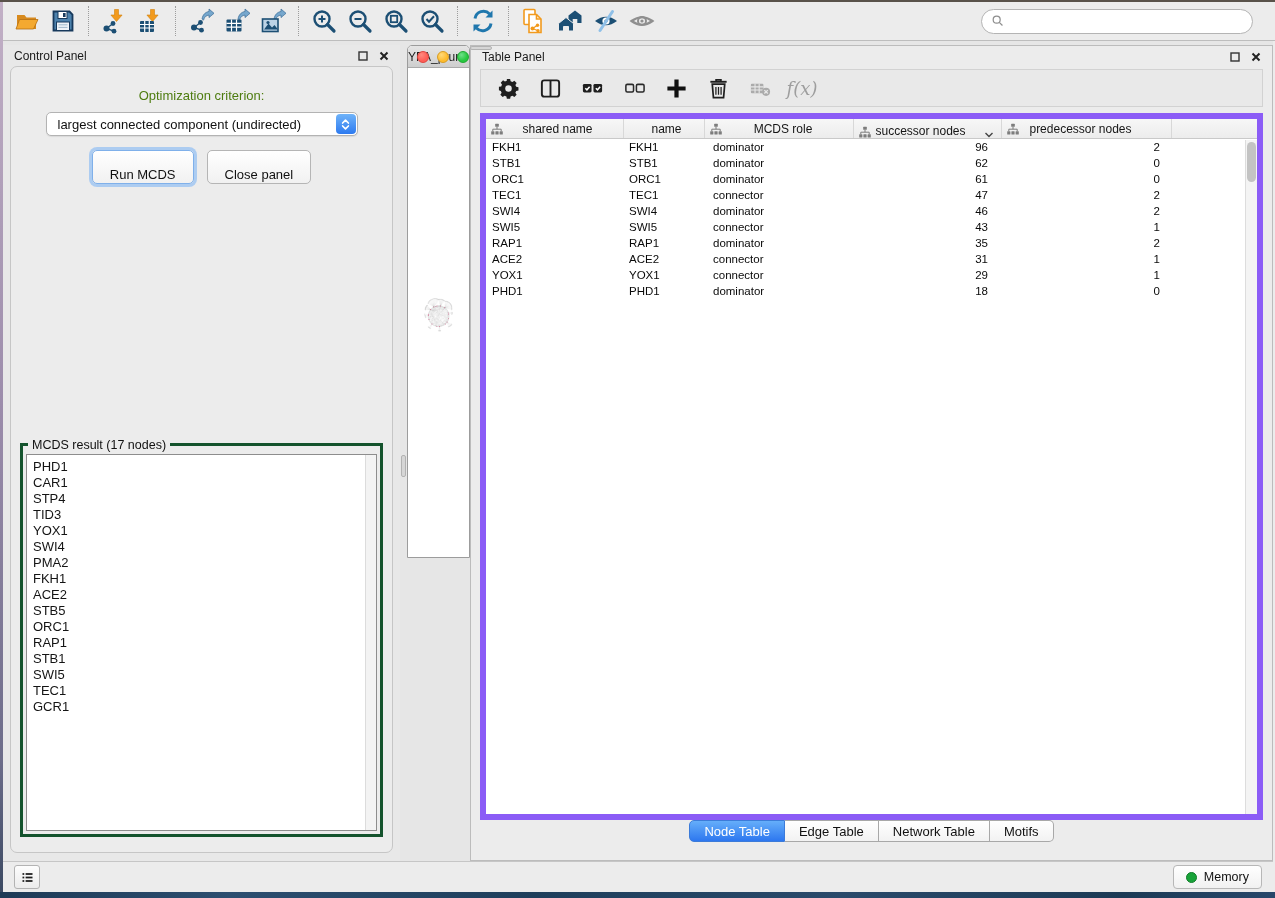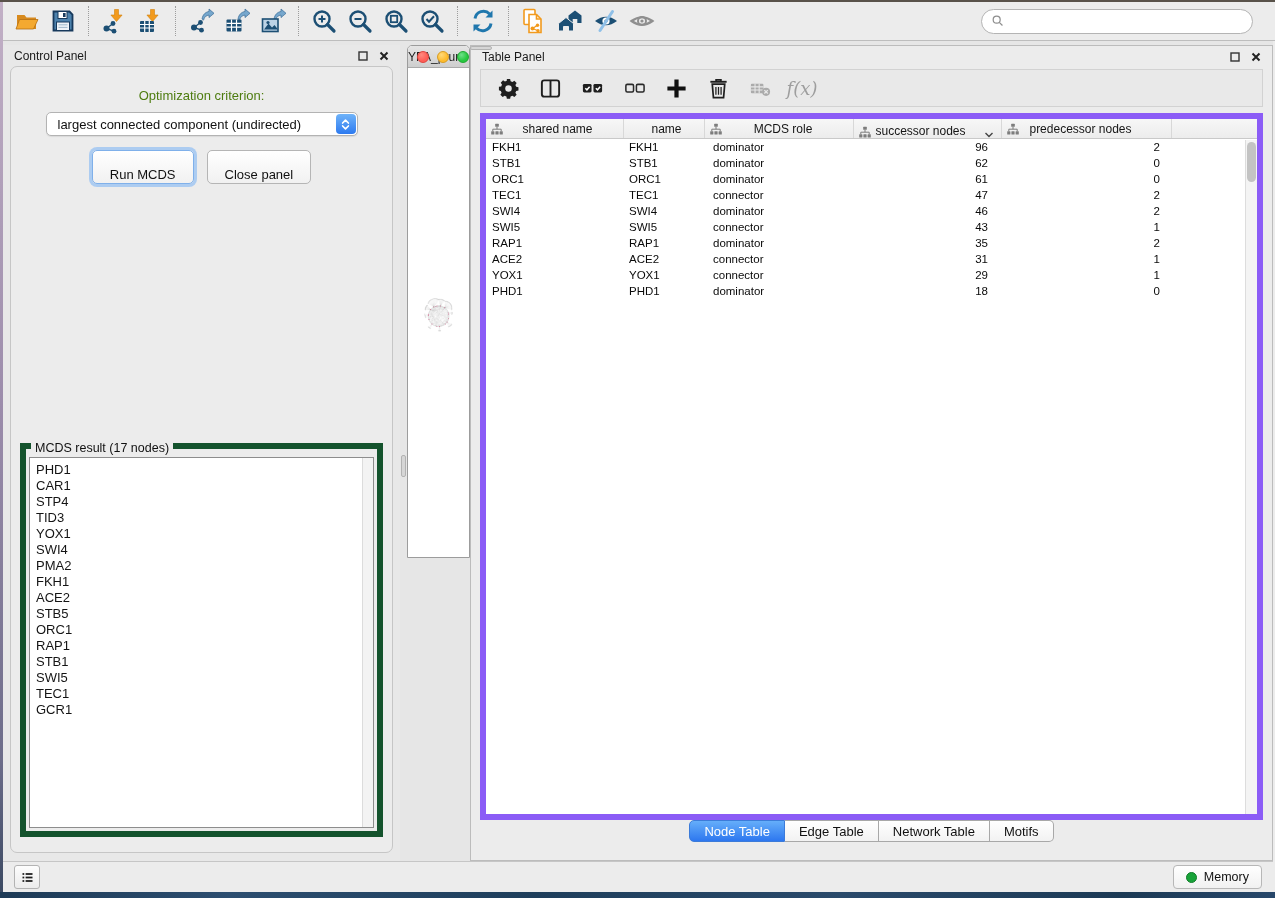--- a/index.html
+++ b/index.html
@@ -47,21 +47,21 @@
   .dropdown { width:312px; height:24px; margin:9px auto 0; background:#fff; border:1px solid #b3b3b3; border-radius:5px;
               position:relative; display:flex; align-items:center; padding-left:11px; font-size:13px; color:#111;
               box-shadow:0 1px 1px rgba(0,0,0,.08); cursor:pointer; }
   .dd-step { position:absolute; right:1px; top:1px; width:20px; height:20px; border-radius:4px;
              background:linear-gradient(#6fb3f9,#2d7af0); display:flex; align-items:center; justify-content:center; }
   .btn-row { display:flex; justify-content:center; gap:13px; margin-top:14px; }
   .mac-btn { height:33px; padding:16px 17px; font-size:13px; color:#111; background:linear-gradient(#ffffff,#f1f1f1);
              border:1px solid #b5b5b5; border-radius:5px; cursor:pointer; font-family:"Liberation Sans",sans-serif; }
   .mac-btn.focused { border-color:#7fb0ea; box-shadow:0 0 0 3px rgba(120,178,245,.55); }
 
-  .result-group { position:absolute; left:9px; right:9px; top:376px; bottom:15px; border:6px solid #14532d; }
+  .result-group { position:absolute; left:9px; right:9px; top:376px; bottom:15px; border:3px solid #14532d; }
   .result-legend { position:absolute; top:-8px; left:5px; background:#ececec; padding:0 4px; font-size:12.5px; color:#111; }
   .result-list { position:absolute; left:3px; right:3px; top:8px; bottom:3px; background:#fff;
                  border:1px solid #8d8d8d; overflow:hidden; padding:4px 0 0 6px; }
   .mcds-item { font-size:13px; line-height:16px; color:#141414; }
   .list-track { position:absolute; right:0; top:0; bottom:0; width:11px; background:#f3f3f3; border-left:1px solid #dcdcdc; }
 
   
   .v-split { width:7px; position:relative; cursor:col-resize; }
   .v-split .knob { position:absolute; top:410px; left:1px; width:5px; height:22px; background:#d6d6d6;
                    border:1px solid #b2b2b2; border-radius:2px; }

